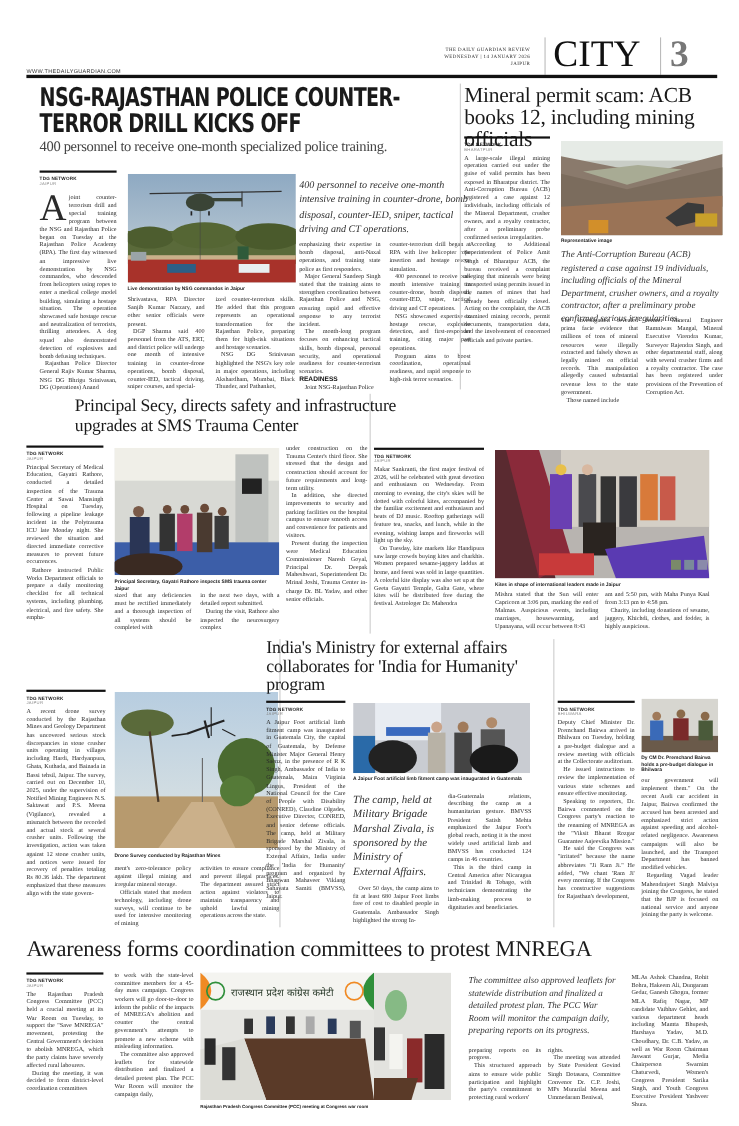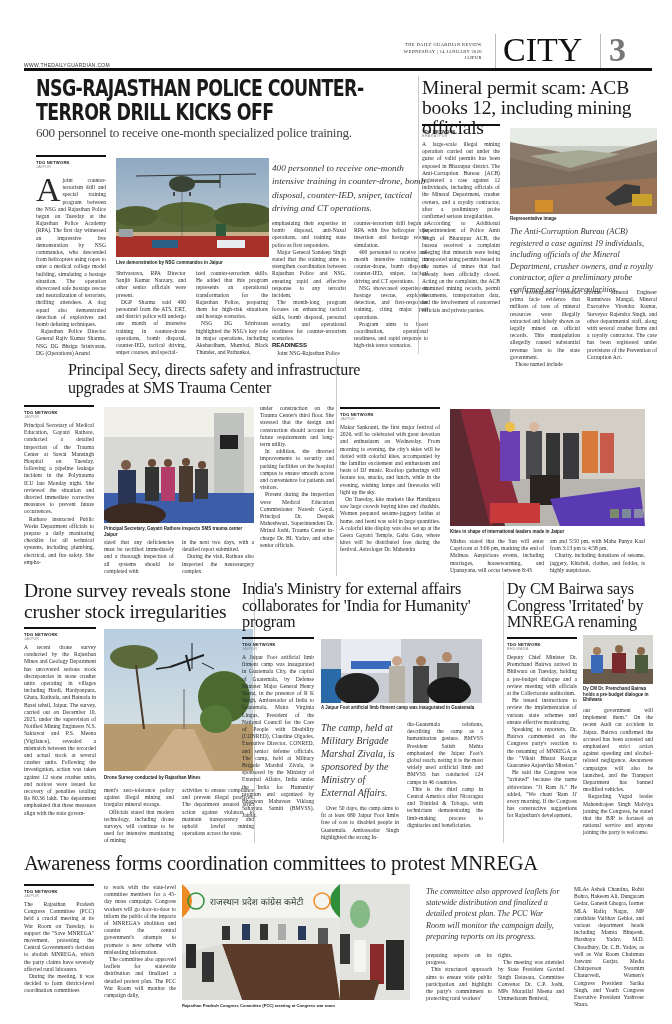--- a/index.html
+++ b/index.html
@@ -44,21 +44,21 @@
 <div class="abs mast-city">CITY</div>
 <div class="abs mast-sep2"></div>
 <div class="abs mast-page">3</div>
 <div class="abs mast-rule"></div>
 
 <div class="abs" style="left:36px;top:76px;width:392px;height:250px;">
   <div class="headline-bold" style="position:absolute;left:0;top:0;font-size:23.5px;line-height:24px;transform:scaleX(0.74);width:540px;">
     <div>NSG-RAJASTHAN POLICE COUNTER-</div>
     <div>TERROR DRILL KICKS OFF</div>
   </div>
-  <div class="sub" style="position:absolute;left:0;top:49px;font-size:13.2px;white-space:nowrap;letter-spacing:-0.3px;">600 personnel to receive one-month specialized police training.</div>
+  <div class="sub" style="position:absolute;left:0;top:49px;font-size:13.2px;white-space:nowrap;letter-spacing:-0.3px;">400 personnel to receive one-month specialized police training.</div>
 
   <div class="abs" style="left:0;top:79px;width:70px;">
     <div class="byline-rule"></div>
     <div class="byline" style="margin-top:3px;">TDG NETWORK</div>
     <div class="byline-loc">JAIPUR</div>
     <div class="body" style="margin-top:8px;">
       <p><span class="dropcap">A</span><span>joint counter-terrorism drill and special training program between the NSG and Rajasthan Police began on Tuesday at the Rajasthan Police Academy (RPA). The first day witnessed an impressive live demonstration by NSG commandos, who descended from helicopters using ropes to enter a medical college model building, simulating a hostage situation. The operation showcased safe hostage rescue and neutralization of terrorists, thrilling attendees. A dog squad also demonstrated detection of explosives and bomb defusing techniques.</span></p>
       <p>Rajasthan Police Director General Rajiv Kumar Sharma, NSG DG Bhrigu Srinivasan, DG (Operations) Anand</p>
     </div>
   </div>
@@ -242,21 +242,20 @@
   <div class="abs body" style="left:110px;top:177px;width:94px;">
     <p>Mishra stated that the Sun will enter Capricorn at 3:06 pm, marking the end of Malmas. Auspicious events, including marriages, housewarming, and Upanayana, will occur between 8:43</p>
   </div>
   <div class="abs body" style="left:210px;top:177px;width:95px;">
     <p>am and 5:50 pm, with Maha Punya Kaal from 3:13 pm to 4:58 pm.</p>
     <p>Charity, including donations of sesame, jaggery, Khichdi, clothes, and fodder, is highly auspicious.</p>
   </div>
 </div>
 
 <div class="abs" style="left:24px;top:581px;width:228px;height:262px;">
-  <div class="headline-serif" style="font-size:19.5px;line-height:20.5px;width:230px;">Drone survey reveals stone crusher stock irregularities</div>
   <div class="abs" style="left:0;top:46px;width:72px;">
     <div class="byline-rule"></div>
     <div class="byline" style="margin-top:3px;">TDG NETWORK</div>
     <div class="byline-loc">JAIPUR</div>
     <div class="body" style="margin-top:3px;">
       <p>A recent drone survey conducted by the Rajasthan Mines and Geology Department has uncovered serious stock discrepancies in stone crusher units operating in villages including Hardi, Hardyanpura, Ghata, Kuthada, and Bainada in Bassi tehsil, Jaipur. The survey, carried out on December 10, 2025, under the supervision of Notified Mining Engineers N.S. Saktawat and P.S. Meena (Vigilance), revealed a mismatch between the recorded and actual stock at several crusher units. Following the investigation, action was taken against 12 stone crusher units, and notices were issued for recovery of penalties totaling Rs 80.36 lakh. The department emphasized that these measures align with the state govern-</p>
     </div>
   </div>
   <div class="abs photo" style="left:80px;top:48px;width:149px;height:142px;">
     <svg width="149" height="142" viewBox="0 0 149 142">
@@ -326,21 +325,20 @@
   </div>
   <div class="abs body" style="left:165px;top:140px;width:76px;">
     <p>dia-Guatemala relations, describing the camp as a humanitarian gesture. BMVSS President Satish Mehta emphasized the Jaipur Foot's global reach, noting it is the most widely used artificial limb and BMVSS has conducted 124 camps in 46 countries.</p>
     <p>This is the third camp in Central America after Nicaragua and Trinidad &amp; Tobago, with technicians demonstrating the limb-making process to dignitaries and beneficiaries.</p>
   </div>
 </div>
 
 <div class="abs" style="left:503px;top:581px;width:1px;height:262px;background:#ccc;"></div>
 
 <div class="abs" style="left:507px;top:581px;width:146px;height:262px;">
-  <div class="headline-serif" style="font-size:16px;line-height:16.5px;width:150px;">Dy CM Bairwa says Congress 'Irritated' by MNREGA renaming</div>
   <div class="abs" style="left:0;top:56px;width:70px;">
     <div class="byline-rule"></div>
     <div class="byline" style="margin-top:3px;">TDG NETWORK</div>
     <div class="byline-loc">BHILWARA</div>
     <div class="body" style="margin-top:3px;">
       <p>Deputy Chief Minister Dr. Premchand Bairwa arrived in Bhilwara on Tuesday, holding a pre-budget dialogue and a review meeting with officials at the Collectorate auditorium.</p>
       <p>He issued instructions to review the implementation of various state schemes and ensure effective monitoring.</p>
       <p>Speaking to reporters, Dr. Bairwa commented on the Congress party's reaction to the renaming of MNREGA as the "Viksit Bharat Rozgar Guarantee Aajeevika Mission."</p>
       <p>He said the Congress was "irritated" because the name abbreviates "Ji Ram Ji." He added, "We chant 'Ram Ji' every morning. If the Congress has constructive suggestions for Rajasthan's development,</p>
     </div>

